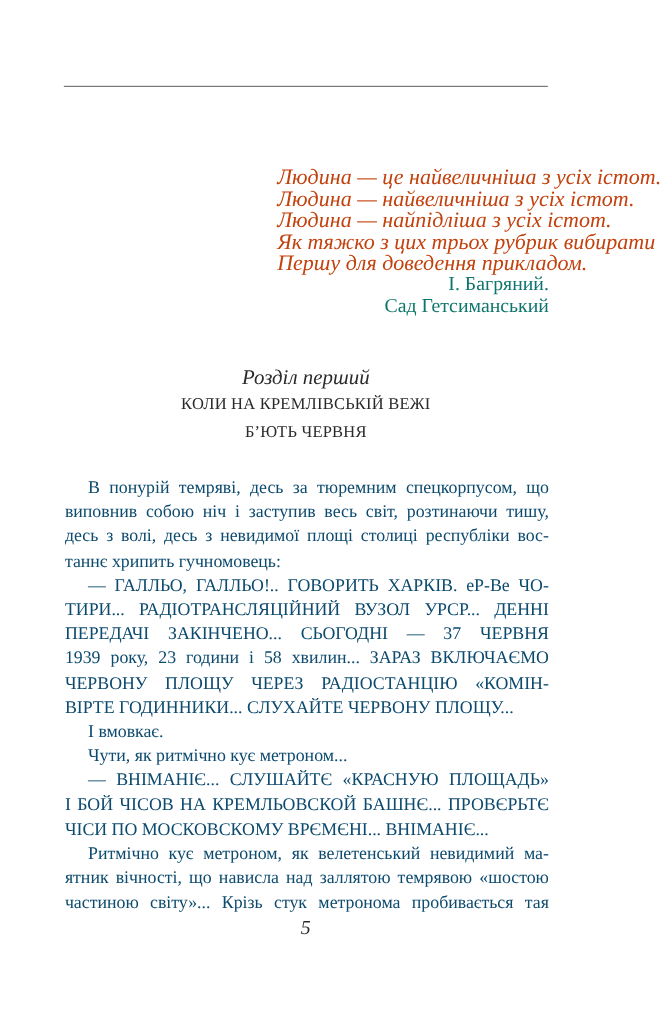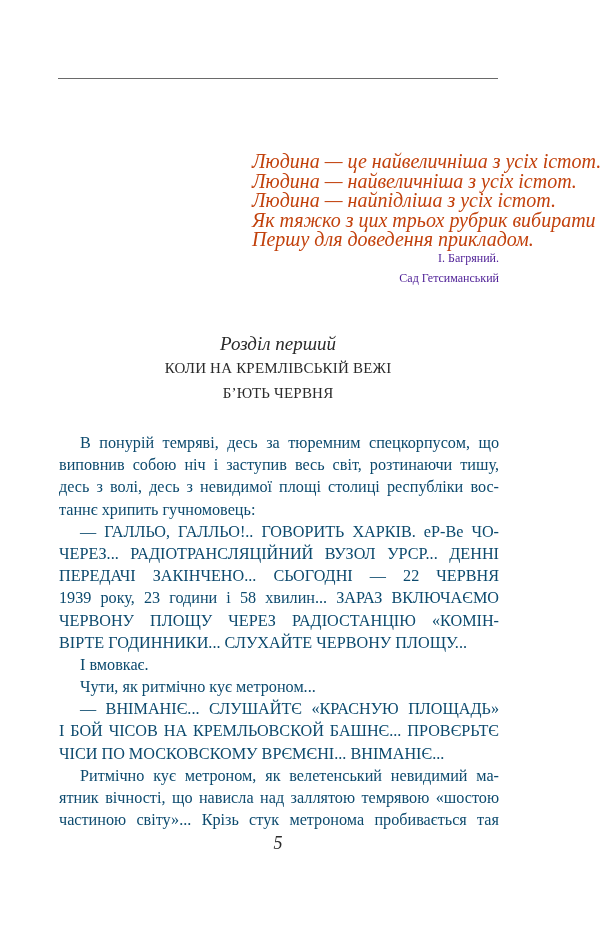--- a/index.html
+++ b/index.html
@@ -4,21 +4,21 @@
 <style>
   html, body { margin:0; padding:0; background:#ffffff; }
   body { width:600px; height:934px; position:relative; overflow:hidden;
          font-family:"Liberation Serif","DejaVu Serif",serif; color:#2a2a2a; }
   .rule { position:absolute; left:58px; top:78px; width:440px; height:0;
           border-top:1.3px solid #6a6a6a; }
   .epigraph { position:absolute; left:252px; top:152px; width:250px;
               font-style:italic; font-size:20px; line-height:19.5px; color:#c2410c; }
   .epigraph .line { display:block; white-space:nowrap; }
   .attrib { position:absolute; right:101px; top:248px; text-align:right;
-            font-size:12px; line-height:20px; color:#4c1d95; }
+            font-size:18px; line-height:20px; color:#0f766e; }
   .attrib span { display:block; white-space:nowrap; }
   .chapter { position:absolute; left:0; width:556px; text-align:center; top:332px; }
   .chapter .label { font-style:italic; font-size:19px; line-height:24px; display:block; }
   .chapter .title { font-size:15px; line-height:25px; display:block; letter-spacing:0.2px; }
   .body { position:absolute; left:59px; top:432px; width:440px;
           font-size:16.2px; line-height:22.2px; color:#0c4a6e; }
   .body .ln { display:block; white-space:nowrap; text-align:justify; text-align-last:justify; height:22.2px; }
   .body .ln.last { text-align-last:left; }
   .body .ind { padding-left:21px; }
   .pageno { position:absolute; left:0; width:556px; text-align:center; top:833px;
@@ -47,22 +47,22 @@
   <span class="title">КОЛИ НА КРЕМЛІВСЬКІЙ ВЕЖІ</span>
   <span class="title">Б’ЮТЬ ЧЕРВНЯ</span>
 </div>
 
 <div class="body">
   <span class="ln ind">В понурій темряві, десь за тюремним спецкорпусом, що</span>
   <span class="ln">виповнив собою ніч і заступив весь світ, розтинаючи тишу,</span>
   <span class="ln">десь з волі, десь з невидимої площі столиці республіки вос-</span>
   <span class="ln last">таннє хрипить гучномовець:</span>
   <span class="ln ind">— ГАЛЛЬО, ГАЛЛЬО!.. ГОВОРИТЬ ХАРКІВ. еР-Ве ЧО-</span>
-  <span class="ln">ЧЕРЕЗ... РАДІОТРАНСЛЯЦІЙНИЙ ВУЗОЛ УРСР... ДЕННІ</span>
-  <span class="ln">ПЕРЕДАЧІ ЗАКІНЧЕНО... СЬОГОДНІ — 22 ЧЕРВНЯ</span>
+  <span class="ln">ТИРИ... РАДІОТРАНСЛЯЦІЙНИЙ ВУЗОЛ УРСР... ДЕННІ</span>
+  <span class="ln">ПЕРЕДАЧІ ЗАКІНЧЕНО... СЬОГОДНІ — 37 ЧЕРВНЯ</span>
   <span class="ln">1939 року, 23 години і 58 хвилин... ЗАРАЗ ВКЛЮЧАЄМО</span>
   <span class="ln">ЧЕРВОНУ ПЛОЩУ ЧЕРЕЗ РАДІОСТАНЦІЮ «КОМІН-</span>
   <span class="ln last">ВІРТЕ ГОДИННИКИ... СЛУХАЙТЕ ЧЕРВОНУ ПЛОЩУ...</span>
   <span class="ln ind last">І вмовкає.</span>
   <span class="ln ind last">Чути, як ритмічно кує метроном...</span>
   <span class="ln ind">— ВНІМАНІЄ... СЛУШАЙТЄ «КРАСНУЮ ПЛОЩАДЬ»</span>
   <span class="ln">І БОЙ ЧІСОВ НА КРЕМЛЬОВСКОЙ БАШНЄ... ПРОВЄРЬТЄ</span>
   <span class="ln last">ЧІСИ ПО МОСКОВСКОМУ ВРЄМЄНІ... ВНІМАНІЄ...</span>
   <span class="ln ind">Ритмічно кує метроном, як велетенський невидимий ма-</span>
   <span class="ln">ятник вічності, що нависла над заллятою темрявою «шостою</span>

